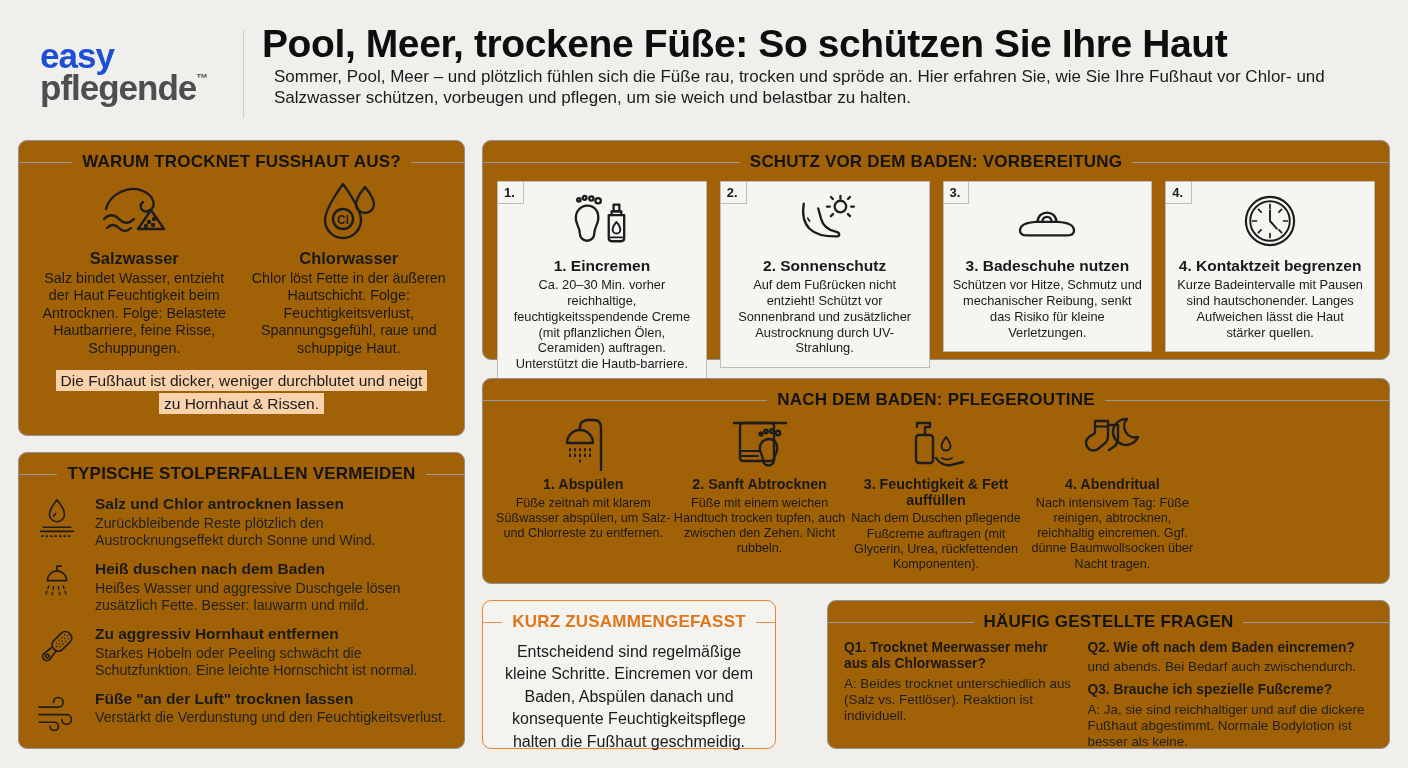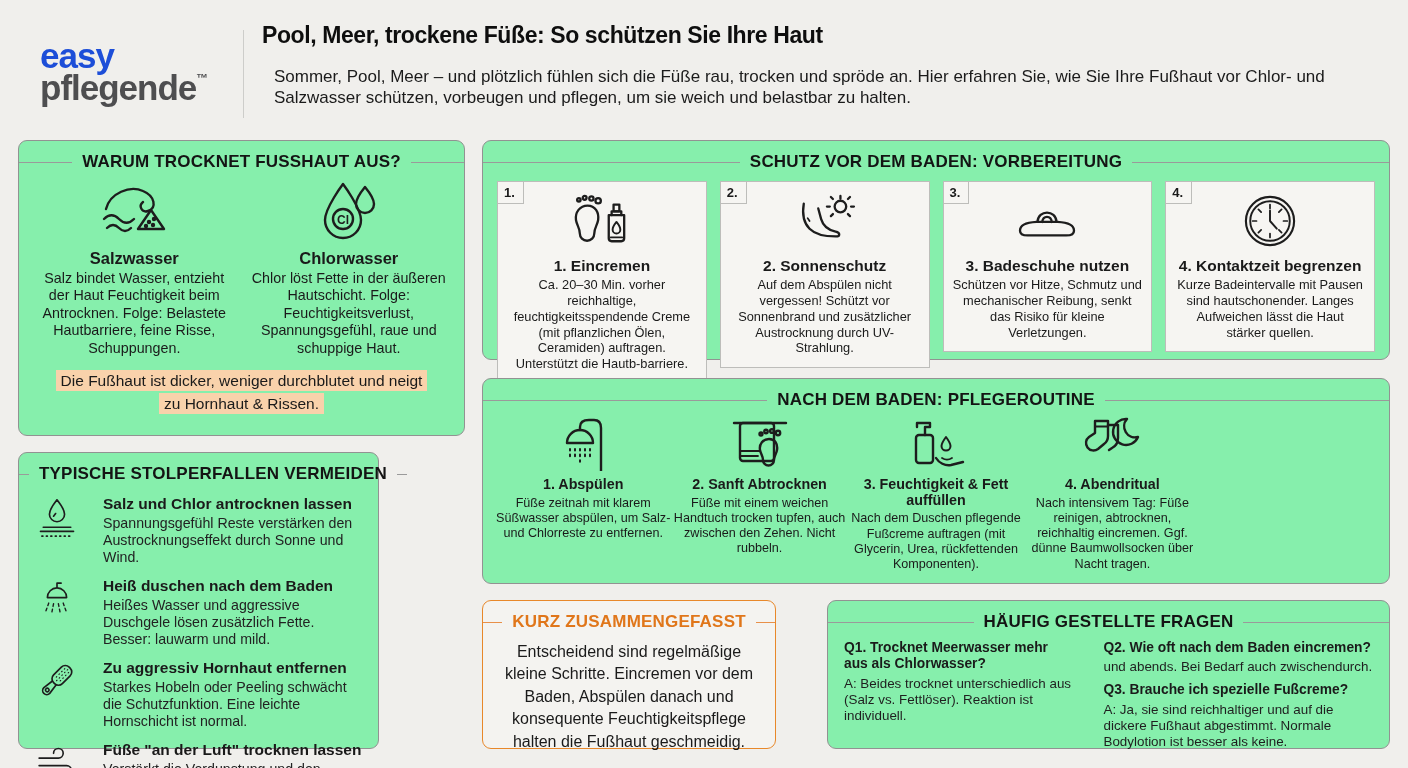--- a/index.html
+++ b/index.html
@@ -9,40 +9,40 @@
     font-family:"Liberation Sans", sans-serif;
   }
   svg{fill:none;stroke:#1d1d1d;stroke-width:2.4;stroke-linecap:round;stroke-linejoin:round;}
   svg text{stroke:none;fill:#1d1d1d;font-family:"Liberation Sans",sans-serif;}
   
   .logo{position:absolute;left:40px;top:40px;font-weight:bold;font-size:35px;line-height:.92;letter-spacing:-1px;}
   .logo .easy{color:#1d4ed8;}
   .logo .cos{color:#4e4e50;}
   .logo .tm{font-size:12px;color:#4e4e50;vertical-align:18px;letter-spacing:0;}
   .vdiv{position:absolute;left:243px;top:30px;width:1px;height:88px;background:#cdcdca;}
-  .page-title{position:absolute;left:262px;top:22px;width:1130px;font-size:23px;font-weight:bold;letter-spacing:-.4px;color:#0e0e0e;}
+  .page-title{position:absolute;left:262px;top:22px;width:1130px;font-size:39px;font-weight:bold;letter-spacing:-.4px;color:#0e0e0e;}
   .page-sub{position:absolute;left:274px;top:66px;width:1124px;font-size:17px;line-height:1.26;color:#1b1b1b;}
   
-  .box{position:absolute;background:#86efac;border:1px solid #929292;border-radius:9px;box-sizing:border-box;}
+  .box{position:absolute;background:#a16207;border:1px solid #929292;border-radius:9px;box-sizing:border-box;}
   .sec-head{display:flex;align-items:center;gap:10px;margin:11px 0 0;font-weight:bold;font-size:17px;letter-spacing:.2px;color:#141414;white-space:nowrap;}
   .sec-head::before,.sec-head::after{content:"";flex:1;height:1px;background:#9a9a9a;min-width:10px;}
   .orange .sec-head{color:#e0761a;}
   .orange .sec-head::before,.orange .sec-head::after{background:#e89049;}
   
   #why-box{left:18px;top:140px;width:447px;height:296px;}
   .causes{display:flex;padding:6px 8px 0;text-align:center;}
   .cause{flex:1;padding:0 6px;}
   .cause svg{height:64px;width:96px;}
   .cause-title{font-weight:bold;font-size:16.5px;margin-top:3px;}
   .cause-text{font-size:14.3px;line-height:1.22;margin-top:2px;}
   .hl-wrap{margin-top:12px;padding:0 30px;text-align:center;font-size:15.5px;line-height:1.5;}
   .hl{background:#f9d2ab;padding:2px 5px;-webkit-box-decoration-break:clone;box-decoration-break:clone;}
   
-  #pitfalls-box{left:18px;top:452px;width:361px;height:297px;}
-  .pitfall{display:flex;gap:24px;padding:11px 14px 0 16px;align-items:flex-start;}
+  #pitfalls-box{left:18px;top:452px;width:447px;height:297px;}
+  .pitfall{display:flex;gap:16px;padding:11px 14px 0 16px;align-items:flex-start;}
   .pitfall svg{width:44px;height:48px;flex:none;}
   .pit-title{font-weight:bold;font-size:15.5px;line-height:1.15;}
   .pit-text{font-size:14.2px;line-height:1.2;margin-top:2px;color:#222;}
   
   #prep-box{left:482px;top:140px;width:908px;height:220px;}
   .cards{display:grid;grid-template-columns:repeat(4,1fr);gap:13px;padding:9px 14px 0;align-items:start;}
   .card{position:relative;background:#f6f5f2;border:1px solid #bdbdba;text-align:center;padding:12px 9px 11px;box-sizing:border-box;}
   .badge{position:absolute;top:-1px;left:-1px;background:#f6f5f2;border:1px solid #bdbdba;font-weight:bold;font-size:13px;padding:3px 8px 3px 6px;}
   .card svg{height:54px;width:96px;}
   .card-title{font-weight:bold;font-size:15.5px;margin-top:5px;}
@@ -52,21 +52,21 @@
   .steps{display:grid;grid-template-columns:repeat(5,1fr);padding:5px 12px 0;align-items:start;}
   .step{text-align:center;}
   .step svg{height:56px;width:92px;}
   .step-title{font-weight:bold;font-size:14.3px;line-height:1.1;margin-top:2px;}
   .step-text{font-size:12.6px;line-height:1.21;margin-top:3px;}
   
   #summary-box{left:482px;top:600px;width:294px;height:149px;border-color:#e8882a;background:#f4f3f0;}
   .summary-text{font-size:16px;line-height:1.4;text-align:center;padding:9px 17px 0;}
   
   #faq-box{left:827px;top:600px;width:563px;height:149px;}
-  .faq-cols{display:flex;gap:32px;padding:8px 16px 0;}
+  .faq-cols{display:flex;gap:16px;padding:8px 16px 0;}
   .faq-left{width:43%;}
   .faq-right{flex:1;}
   .faq-q{font-weight:bold;font-size:13.8px;line-height:1.18;}
   .faq-a{font-size:13.4px;line-height:1.2;margin-top:3px;margin-bottom:7px;color:#1f1f1f;}
 </style>
 </head>
 <body>
 
 <div class="logo">
   <div class="easy">easy</div>
@@ -113,21 +113,21 @@
   <div class="pitfall">
     <svg viewBox="0 0 64 64">
       <path d="M32 4 C32 4 21 18 21 25 a11 11 0 0 0 22 0 C43 18 32 4 32 4 Z"></path>
       <path d="M30 24 l-3 4"></path>
       <line x1="12" y1="44" x2="52" y2="44"></line>
       <line x1="8" y1="50" x2="56" y2="50"></line>
       <line x1="10" y1="57" x2="54" y2="57" stroke-dasharray="1.5 5"></line>
     </svg>
     <div>
       <div class="pit-title">Salz und Chlor antrocknen lassen</div>
-      <div class="pit-text">Spannungsgefühl Reste verstärken den Austrocknungseffekt durch Sonne und Wind.</div>
+      <div class="pit-text">Zurückbleibende Reste plötzlich den Austrocknungseffekt durch Sonne und Wind.</div>
     </div>
   </div>
 
   <div class="pitfall">
     <svg viewBox="0 0 64 64">
       <path d="M32 12 v-6 h6"></path>
       <path d="M18 27 a14 14 0 0 1 28 0 Z"></path>
       <path d="M20 35 l-5 14 M27 36 l-3 15 M34 36 l3 15 M41 35 l5 14" stroke-dasharray="4 4" stroke-width="2"></path>
     </svg>
     <div>
@@ -188,21 +188,21 @@
 
     <div class="card">
       <div class="badge">2.</div>
       <svg viewBox="0 0 96 56">
         <circle cx="64" cy="13" r="6"></circle>
         <path d="M64 2 v3 M53 13 h-3 M75 13 h3 M56.2 5.2 l-2.1 -2.1 M71.8 5.2 l2.1 -2.1 M56.2 20.8 l-2.1 2.1 M71.8 20.8 l2.1 2.1"></path>
         <path d="M26 10 c-2 12 0 20 6 26 c7 7 18 8 27 8 c5 0 5 -4 0 -5 c-9 -2 -13 -6 -15 -13 l-3 -11"></path>
         <path d="M30 25 l2 3" stroke-width="1.8"></path>
       </svg>
       <div class="card-title">2. Sonnenschutz</div>
-      <div class="card-text">Auf dem Abspülen nicht vergessen! Schützt vor Sonnenbrand und zusätzlicher Austrocknung durch UV-Strahlung.</div>
+      <div class="card-text">Auf dem Fußrücken nicht entzieht! Schützt vor Sonnenbrand und zusätzlicher Austrocknung durch UV-Strahlung.</div>
     </div>
 
     <div class="card">
       <div class="badge">3.</div>
       <svg viewBox="0 0 96 56">
         <path d="M20 38 q0 -8 17 -9 h22 q17 1 17 9 q0 5 -8 5 H28 q-8 0 -8 -5 Z"></path>
         <path d="M38 29 c1 -13 19 -13 20 0"></path>
         <path d="M43 29 c1 -7 9 -7 10 0"></path>
       </svg>
       <div class="card-title">3. Badeschuhe nutzen</div>

